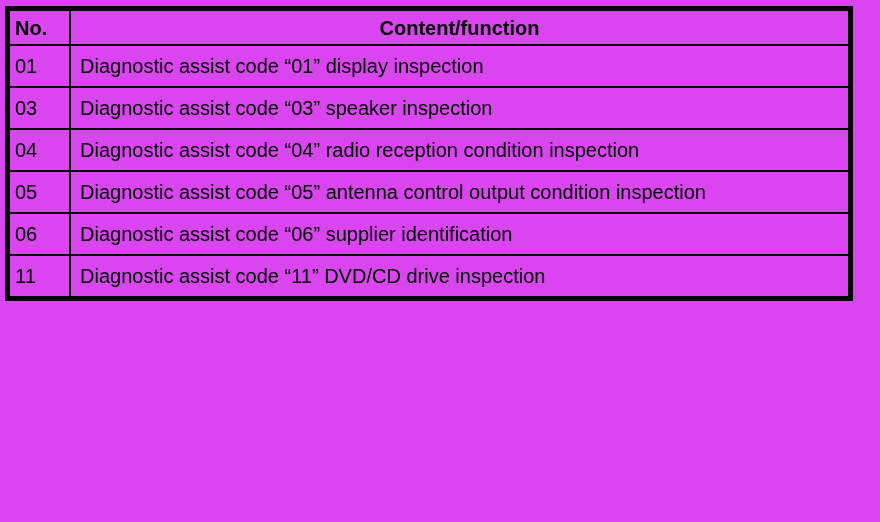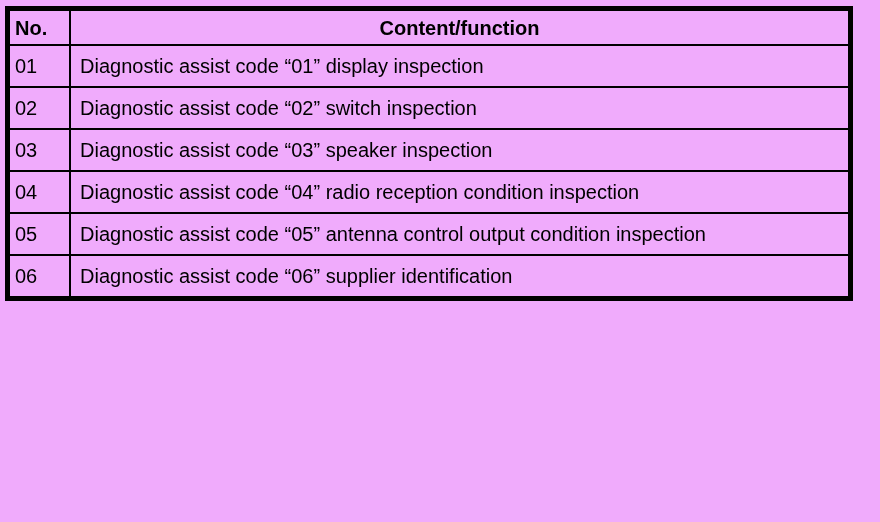--- a/index.html
+++ b/index.html
@@ -4,21 +4,21 @@
 <style>
   html, body {
     margin: 0;
     padding: 0;
     background: #ffffff;
   }
   .page {
     position: relative;
     width: 880px;
     height: 522px;
-    background: #f0abfc;
+    background: #d946ef;
     font-family: "Liberation Sans", sans-serif;
     color: #000000;
     overflow: hidden;
   }
   table.diag-table {
     position: absolute;
     left: 5px;
     top: 6px;
     width: 848px;
     border-collapse: collapse;
@@ -71,24 +71,20 @@
         <th class="col-no">No.</th>
         <th class="col-content">Content/function</th>
       </tr>
     </thead>
     <tbody id="table-body">
   <tr>
     <td class="cell-no">01</td>
     <td class="cell-content">Diagnostic assist code “01” display inspection</td>
   </tr>
 
-  <tr>
-    <td class="cell-no">02</td>
-    <td class="cell-content">Diagnostic assist code “02” switch inspection</td>
-  </tr>
 
   <tr>
     <td class="cell-no">03</td>
     <td class="cell-content">Diagnostic assist code “03” speaker inspection</td>
   </tr>
 
   <tr>
     <td class="cell-no">04</td>
     <td class="cell-content">Diagnostic assist code “04” radio reception condition inspection</td>
   </tr>
@@ -100,15 +96,19 @@
 
   <tr>
     <td class="cell-no">06</td>
     <td class="cell-content">Diagnostic assist code “06” supplier identification</td>
   </tr>
 
 
 
 
 
+  <tr>
+    <td class="cell-no">11</td>
+    <td class="cell-content">Diagnostic assist code “11” DVD/CD drive inspection</td>
+  </tr>
 </tbody>
   </table>
 </div>
 
 </body></html>

